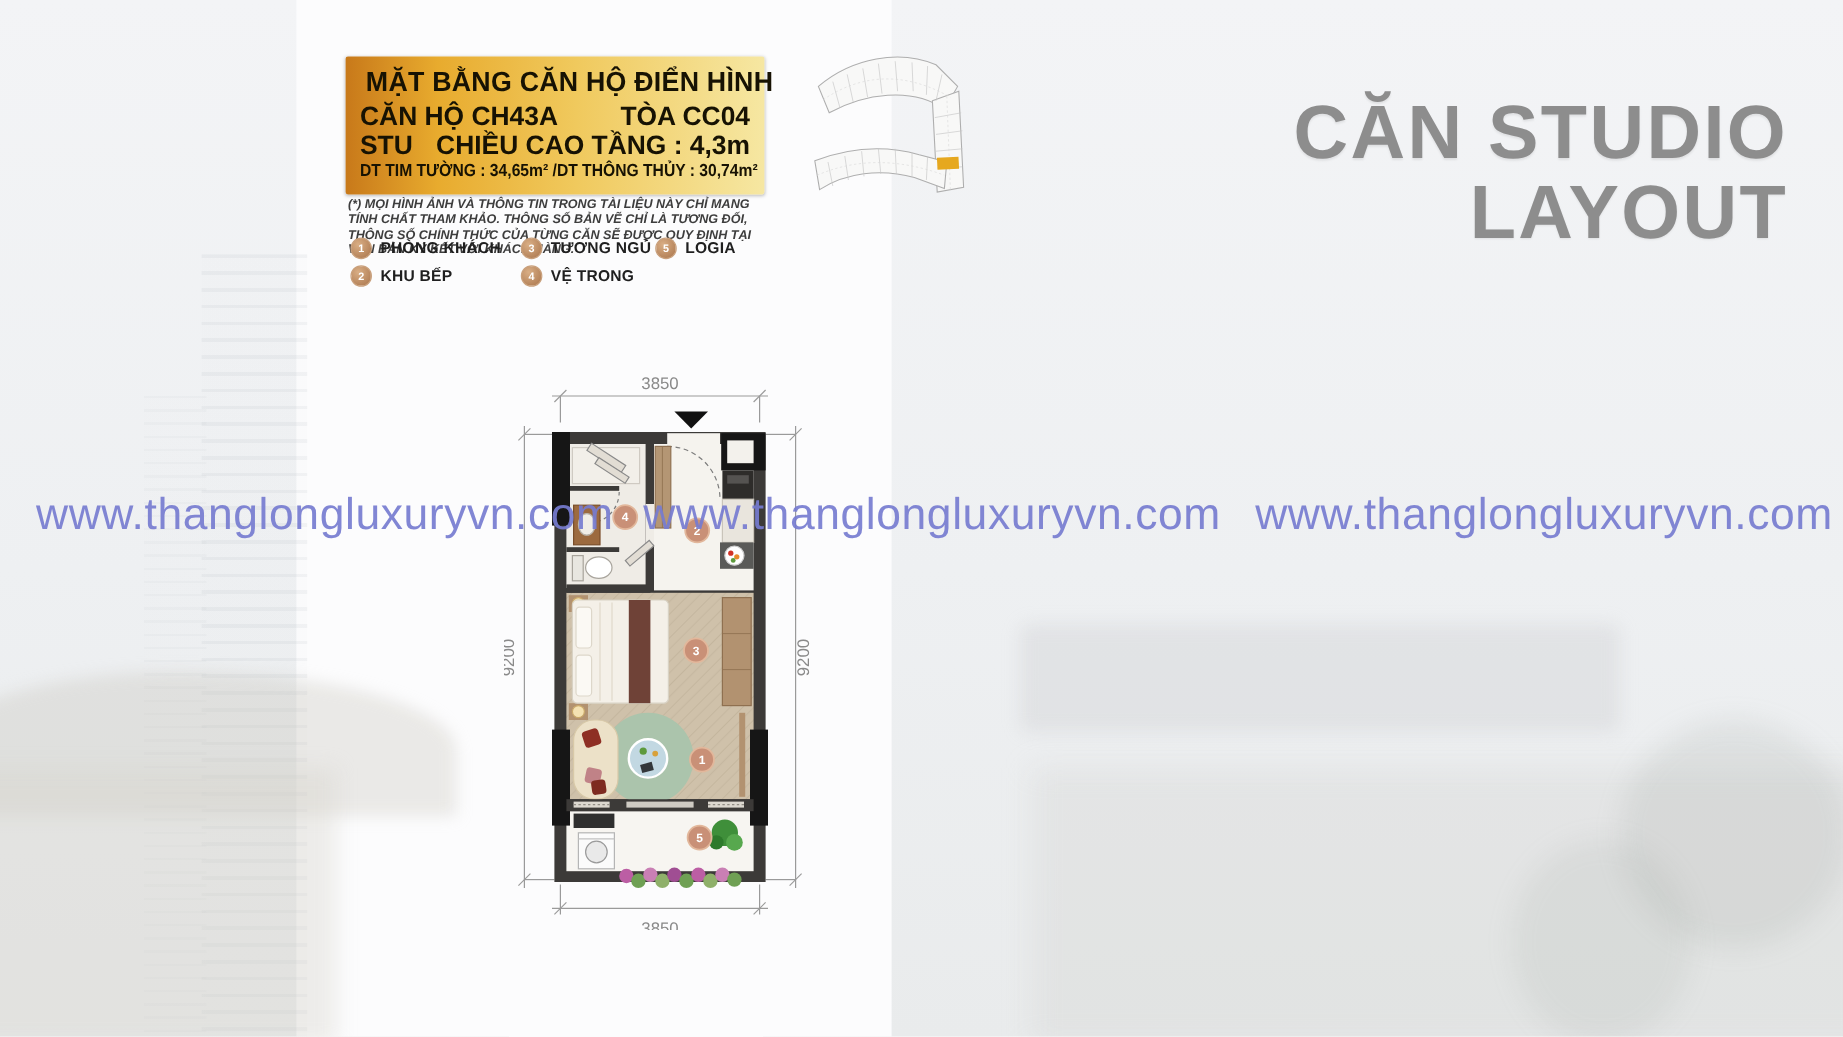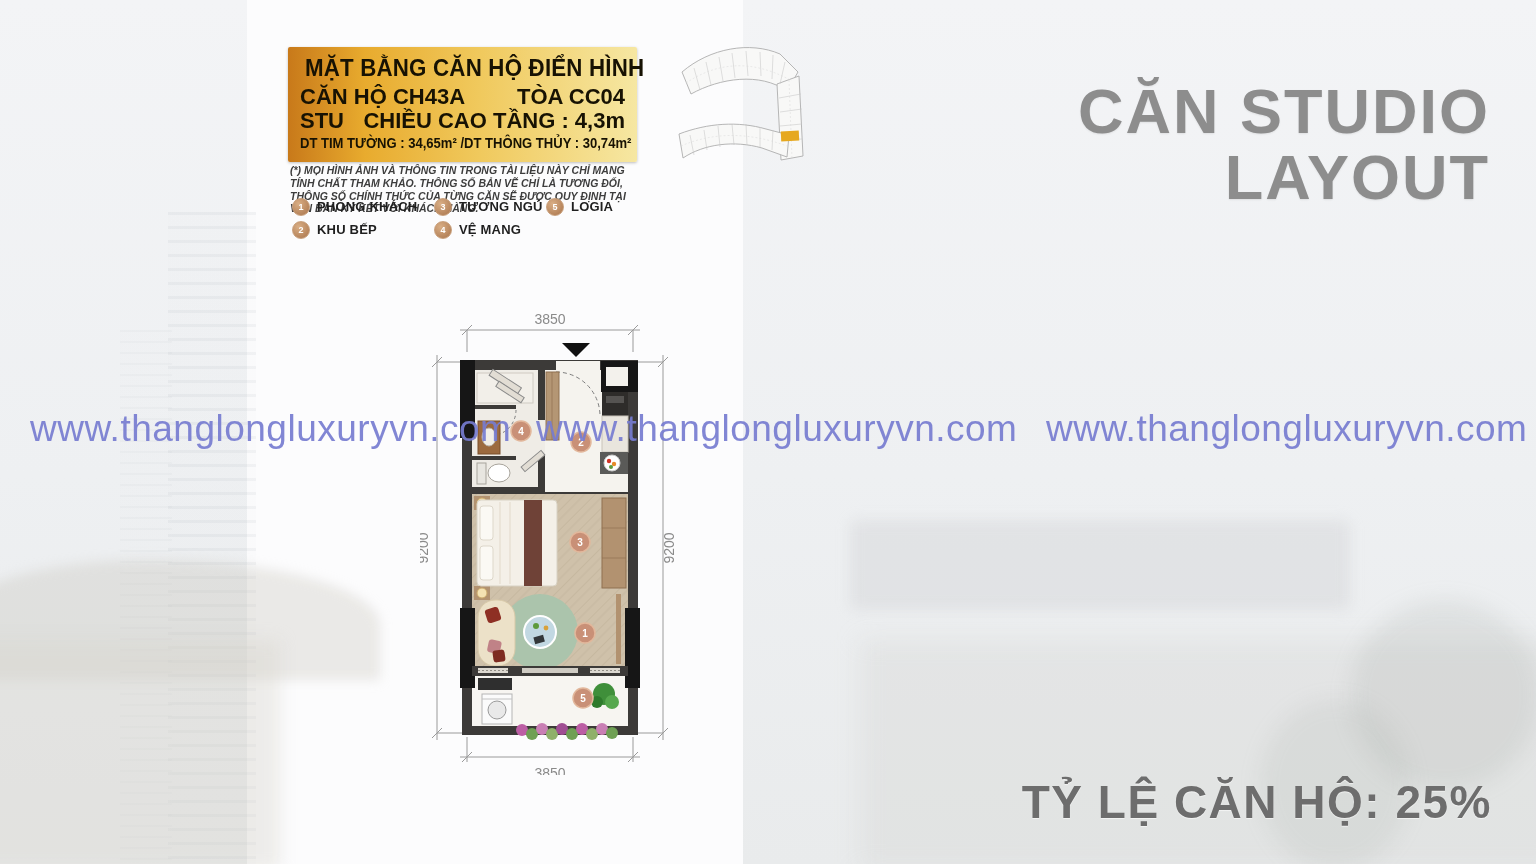--- a/index.html
+++ b/index.html
@@ -96,21 +96,21 @@
     <div class="legend-item">
       <span class="lnum">2</span>
       <span class="llabel">KHU BẾP</span>
     </div>
     <div class="legend-item">
       <span class="lnum">3</span>
       <span class="llabel">TƯƠNG NGỦ</span>
     </div>
     <div class="legend-item">
       <span class="lnum">4</span>
-      <span class="llabel">VỆ MANG</span>
+      <span class="llabel">VỆ TRONG</span>
     </div>
     <div class="legend-item">
       <span class="lnum">5</span>
       <span class="llabel">LOGIA</span>
     </div>
   </div>
 
   <svg class="siteplan" viewBox="0 0 146 152" style="z-index:3;">
     <g fill="#f8f8f7" stroke="#aeaeae" stroke-width="0.9">
       <path d="M6,36 C34,12 74,5 104,18 L122,36 L111,55 C84,36 44,42 15,58 Z"></path>
@@ -144,21 +144,20 @@
       <path d="M113,44 L116,122"></path>
     </g>
     <rect x="105" y="95" width="18" height="10" fill="#e6a81f" transform="rotate(-3 114 100)"></rect>
   </svg>
 
   <div class="side-title" style="z-index:1;">
     <div>CĂN STUDIO</div>
     <div>LAYOUT</div>
   </div>
 
-  <div class="ratio-label" style="z-index:1;">TỶ LỆ CĂN HỘ: 25%</div>
 
   <svg class="floorplan" viewBox="420 295 280 480">
     <defs>
       <pattern id="herr" width="14" height="14" patternUnits="userSpaceOnUse" patternTransform="rotate(45)">
         <rect width="14" height="14" fill="#cfc1aa"></rect>
         <line x1="0" y1="0" x2="0" y2="14" stroke="#bdaf97" stroke-width="1"></line>
         <line x1="7" y1="0" x2="7" y2="14" stroke="#c6b8a1" stroke-width="1"></line>
       </pattern>
     </defs>
 

